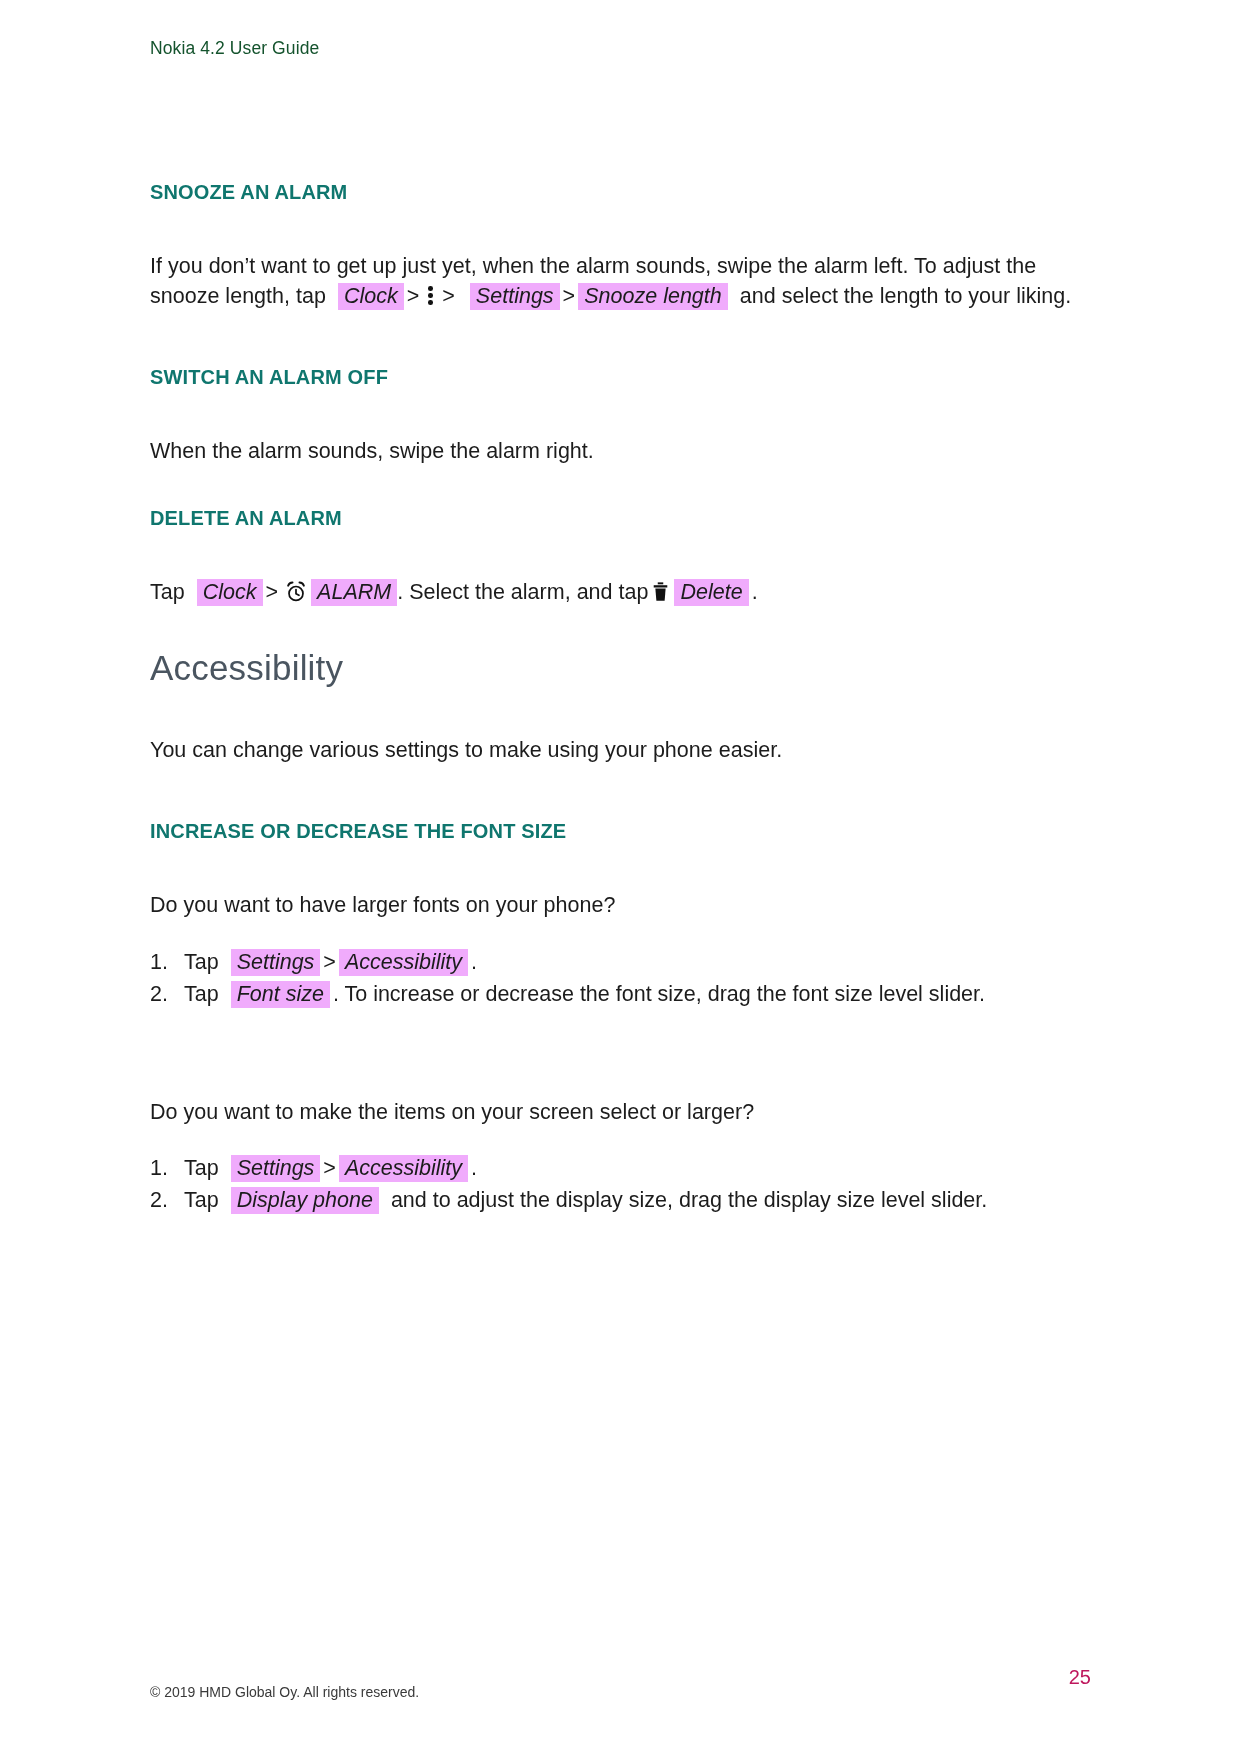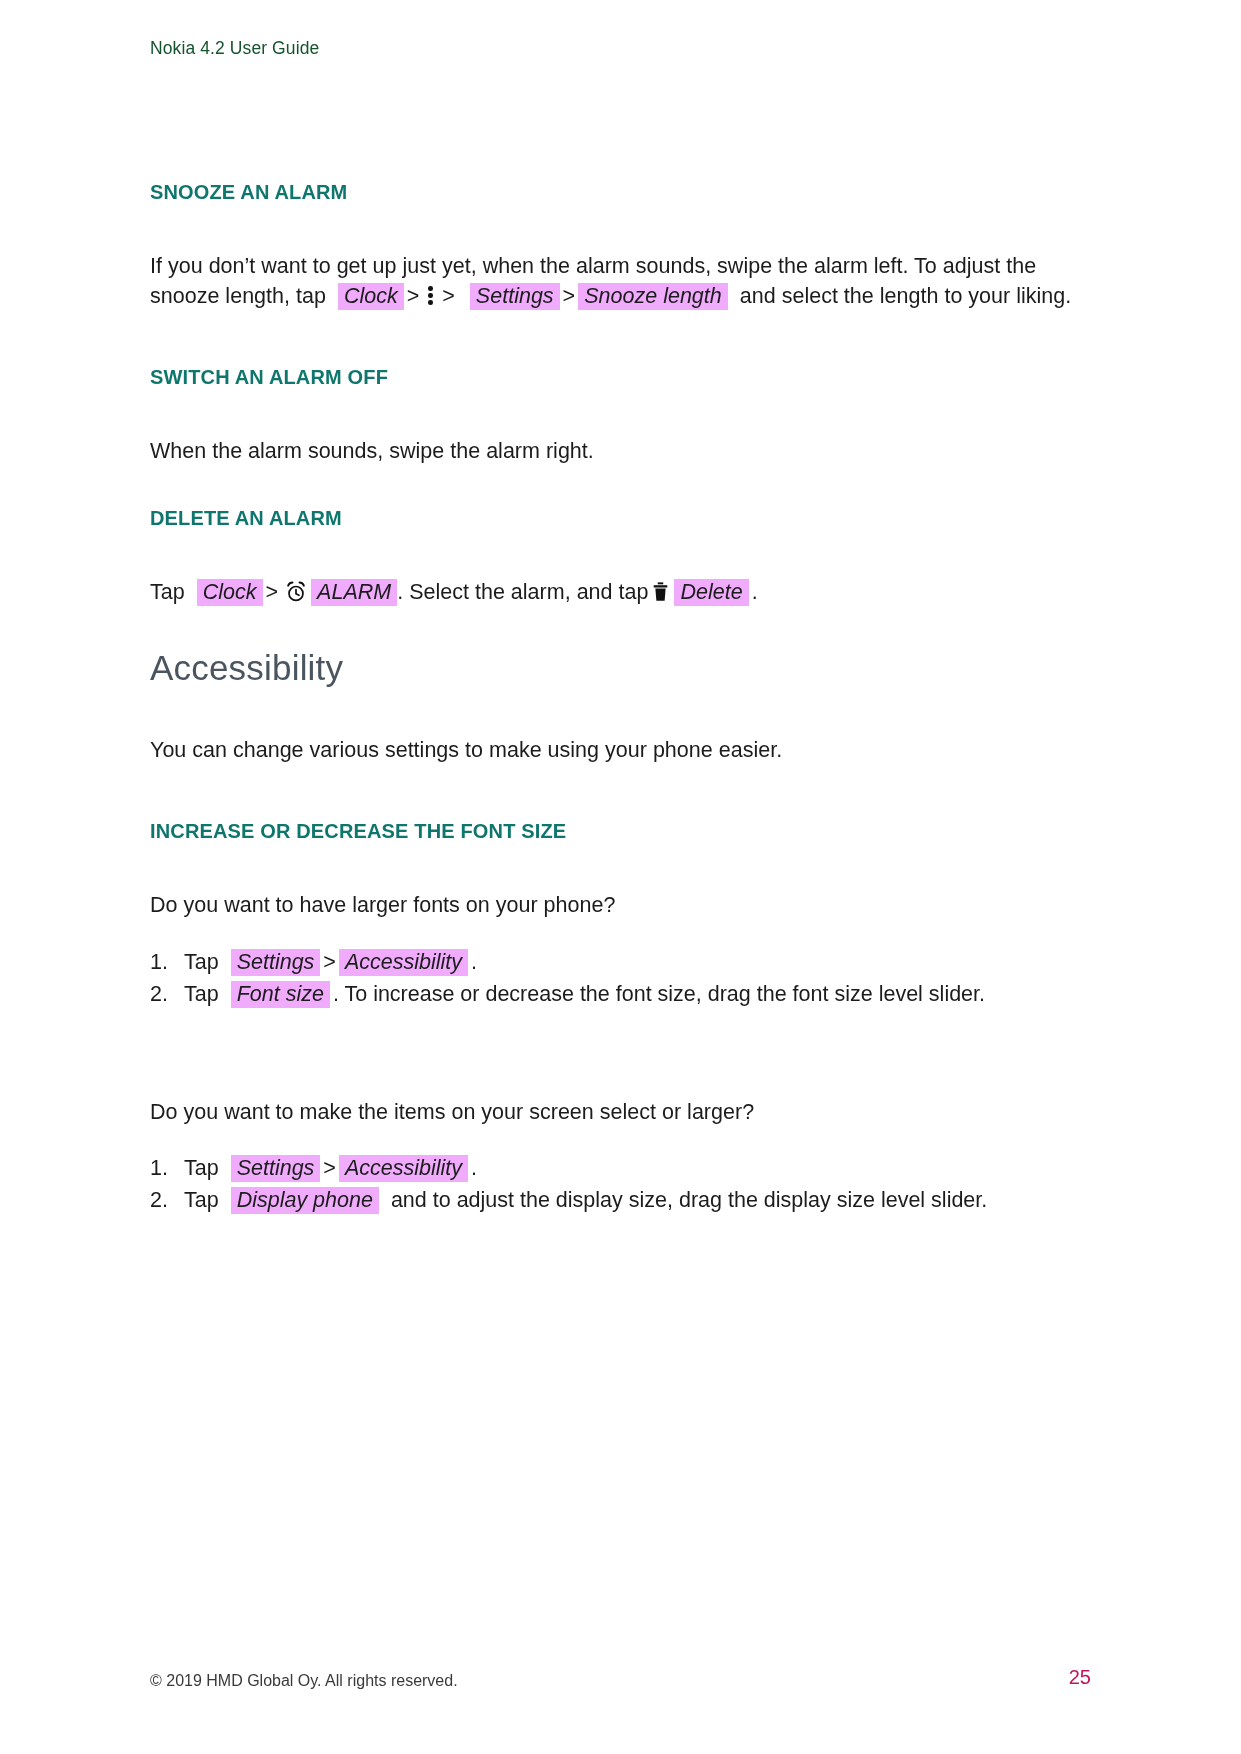--- a/index.html
+++ b/index.html
@@ -157,22 +157,22 @@
   .footer {
     position: absolute;
     left: 150px;
     right: 150px;
     bottom: 60px;
     height: 26px;
   }
   .footer-copyright {
     position: absolute;
     left: 0;
-    top: 4px;
-    font-size: 16px;
+    top: 16px;
+    font-size: 14px;
     color: #3a3a3a;
   }
   .footer-pagenum {
     position: absolute;
     right: 0;
     top: -2px;
     font-size: 20px;
     color: #be185d;
   }
 </style>

